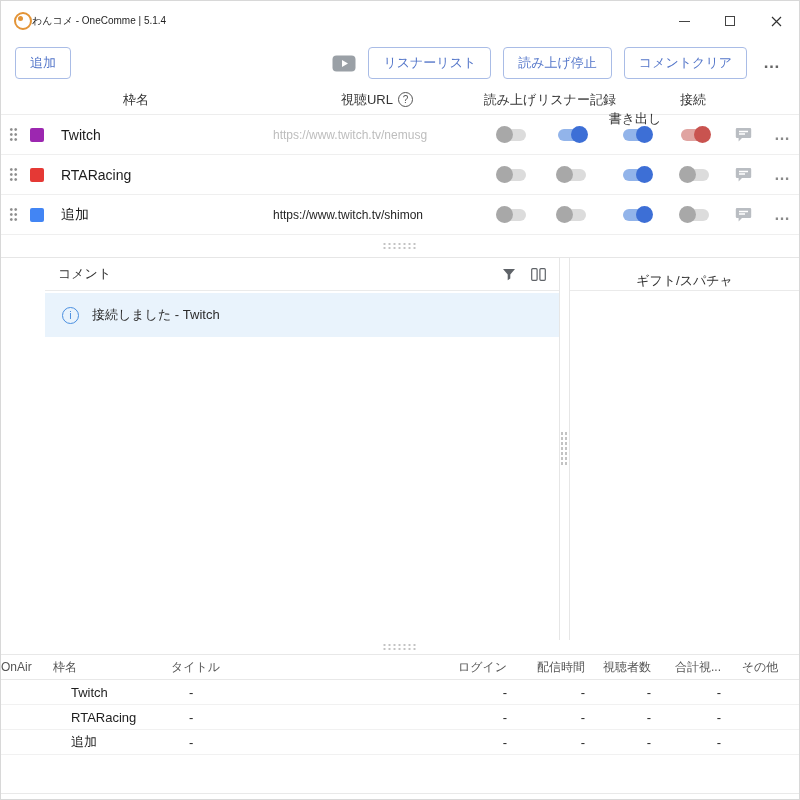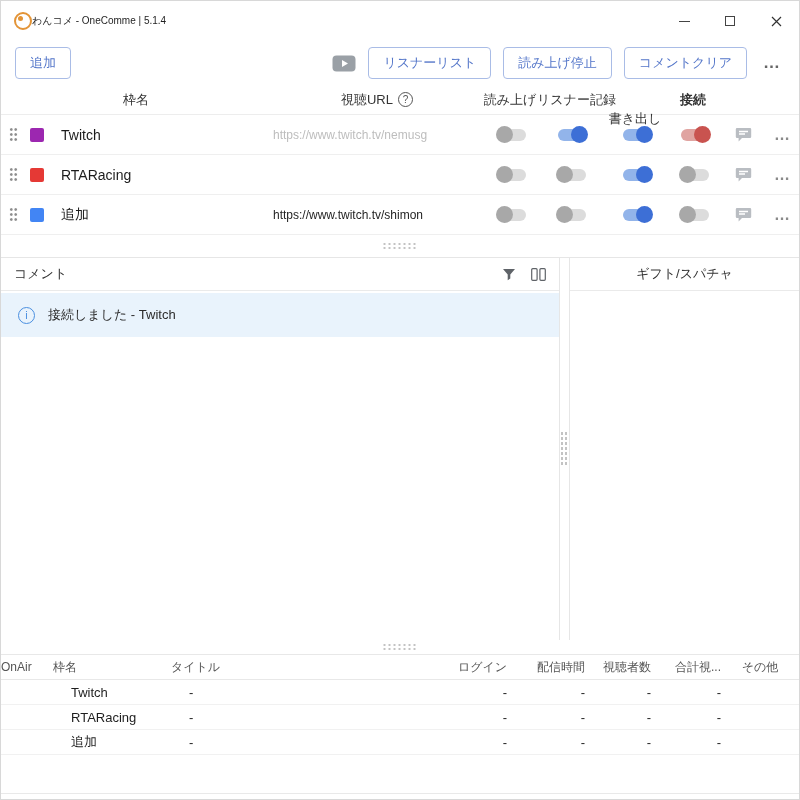--- a/index.html
+++ b/index.html
@@ -28,21 +28,21 @@
   
   .fheader { height: 30px; flex: none; display: flex; align-items: center; font-size: 13px; color: #333;
              border-bottom: 1px solid #ededed; }
   .fh-name { width: 270px; text-align: center; }
   .fh-url  { width: 212px; display: flex; align-items: center; justify-content: center; gap: 5px; }
   .help-circle { width: 15px; height: 15px; border-radius: 50%; border: 1.3px solid #555; color: #555;
                  display: inline-flex; align-items: center; justify-content: center; font-size: 10px; }
   .fh-t1 { width: 54px; text-align: center; white-space: nowrap; }
   .fh-t2 { width: 66px; text-align: center; white-space: nowrap; }
   .fh-t3 { width: 64px; text-align: center; white-space: nowrap; margin-top: 39px; }
-  .fh-t4 { width: 52px; text-align: center; white-space: nowrap; font-weight: bold; }
+  .fh-t4 { width: 52px; text-align: center; white-space: nowrap; }
   .frow { height: 40px; flex: none; display: flex; align-items: center; border-bottom: 1px solid #efefef; }
   .cell-drag { width: 24px; display: flex; justify-content: center; }
   .drag { width: 9px; height: 15px;
           background-image: radial-gradient(#8d8d8d 1.1px, transparent 1.4px);
           background-size: 4.5px 5px; }
   .cell-sw { width: 24px; display: flex; justify-content: center; }
   .swatch { width: 14px; height: 14px; border-radius: 2px; background: #ccc; }
   .cell-name { flex: 1; padding-left: 12px; font-size: 14px; color: #1c1c1c; white-space: nowrap; overflow: hidden; }
   .cell-url { width: 212px; font-size: 12px; color: #1f1f1f; white-space: nowrap; overflow: hidden; }
   .cell-url.ph { color: #bdbdbd; }
@@ -65,26 +65,26 @@
   .hsplit1 { height: 22px; }
   .hsplit2 { height: 14px; }
   .hgrip { width: 36px; height: 9px;
            background-image: radial-gradient(#c3c3c3 1px, transparent 1.35px);
            background-size: 5px 4px; }
   .vgrip { width: 9px; height: 36px;
            background-image: radial-gradient(#c3c3c3 1px, transparent 1.35px);
            background-size: 4px 5px; }
   
   .panels { flex: 1; min-height: 0; display: flex; border-top: 1px solid #e6e6e6; }
-  .comment-panel { flex: 1; min-width: 0; display: flex; flex-direction: column; border-right: 1px solid #e6e6e6; }
+  .comment-panel { flex: 1; min-width: 0; display: flex; flex-direction: column; border-right: 1px solid #e6e6e6; padding-left: 44px; }
   .vsplit { width: 9px; flex: none; display: flex; align-items: center; justify-content: center; }
   .gift-panel { width: 230px; flex: none; display: flex; flex-direction: column; border-left: 1px solid #e6e6e6; }
   .panel-h { height: 33px; flex: none; display: flex; align-items: center; padding: 0 13px;
              border-bottom: 1px solid #eaeaea; font-size: 13px; color: #333; }
-  .gift-panel .panel-h { justify-content: center; }
+  .gift-panel .panel-h { justify-content: center; align-items: flex-end; }
   .ph-icons { margin-left: auto; display: flex; align-items: center; gap: 15px; }
   .info-row { margin-top: 2px; height: 44px; flex: none; background: #e9f3fc; display: flex; align-items: center;
               gap: 13px; padding: 0 17px; color: #2b2b2b; font-size: 13px; }
   .info-ic { width: 17px; height: 17px; flex: none; border-radius: 50%; border: 1.4px solid #4a8fe0; color: #4a8fe0;
              display: flex; align-items: center; justify-content: center; font-size: 11px; }
   
   .btable { flex: none; }
   .bt-header { display: flex; align-items: center; height: 26px; 
                font-size: 12px; color: #555; border-top: 1px solid #e8e8e8; border-bottom: 1px solid #e8e8e8; }
   .bt-row { display: flex; align-items: center; height: 25px; padding-left: 18px;

